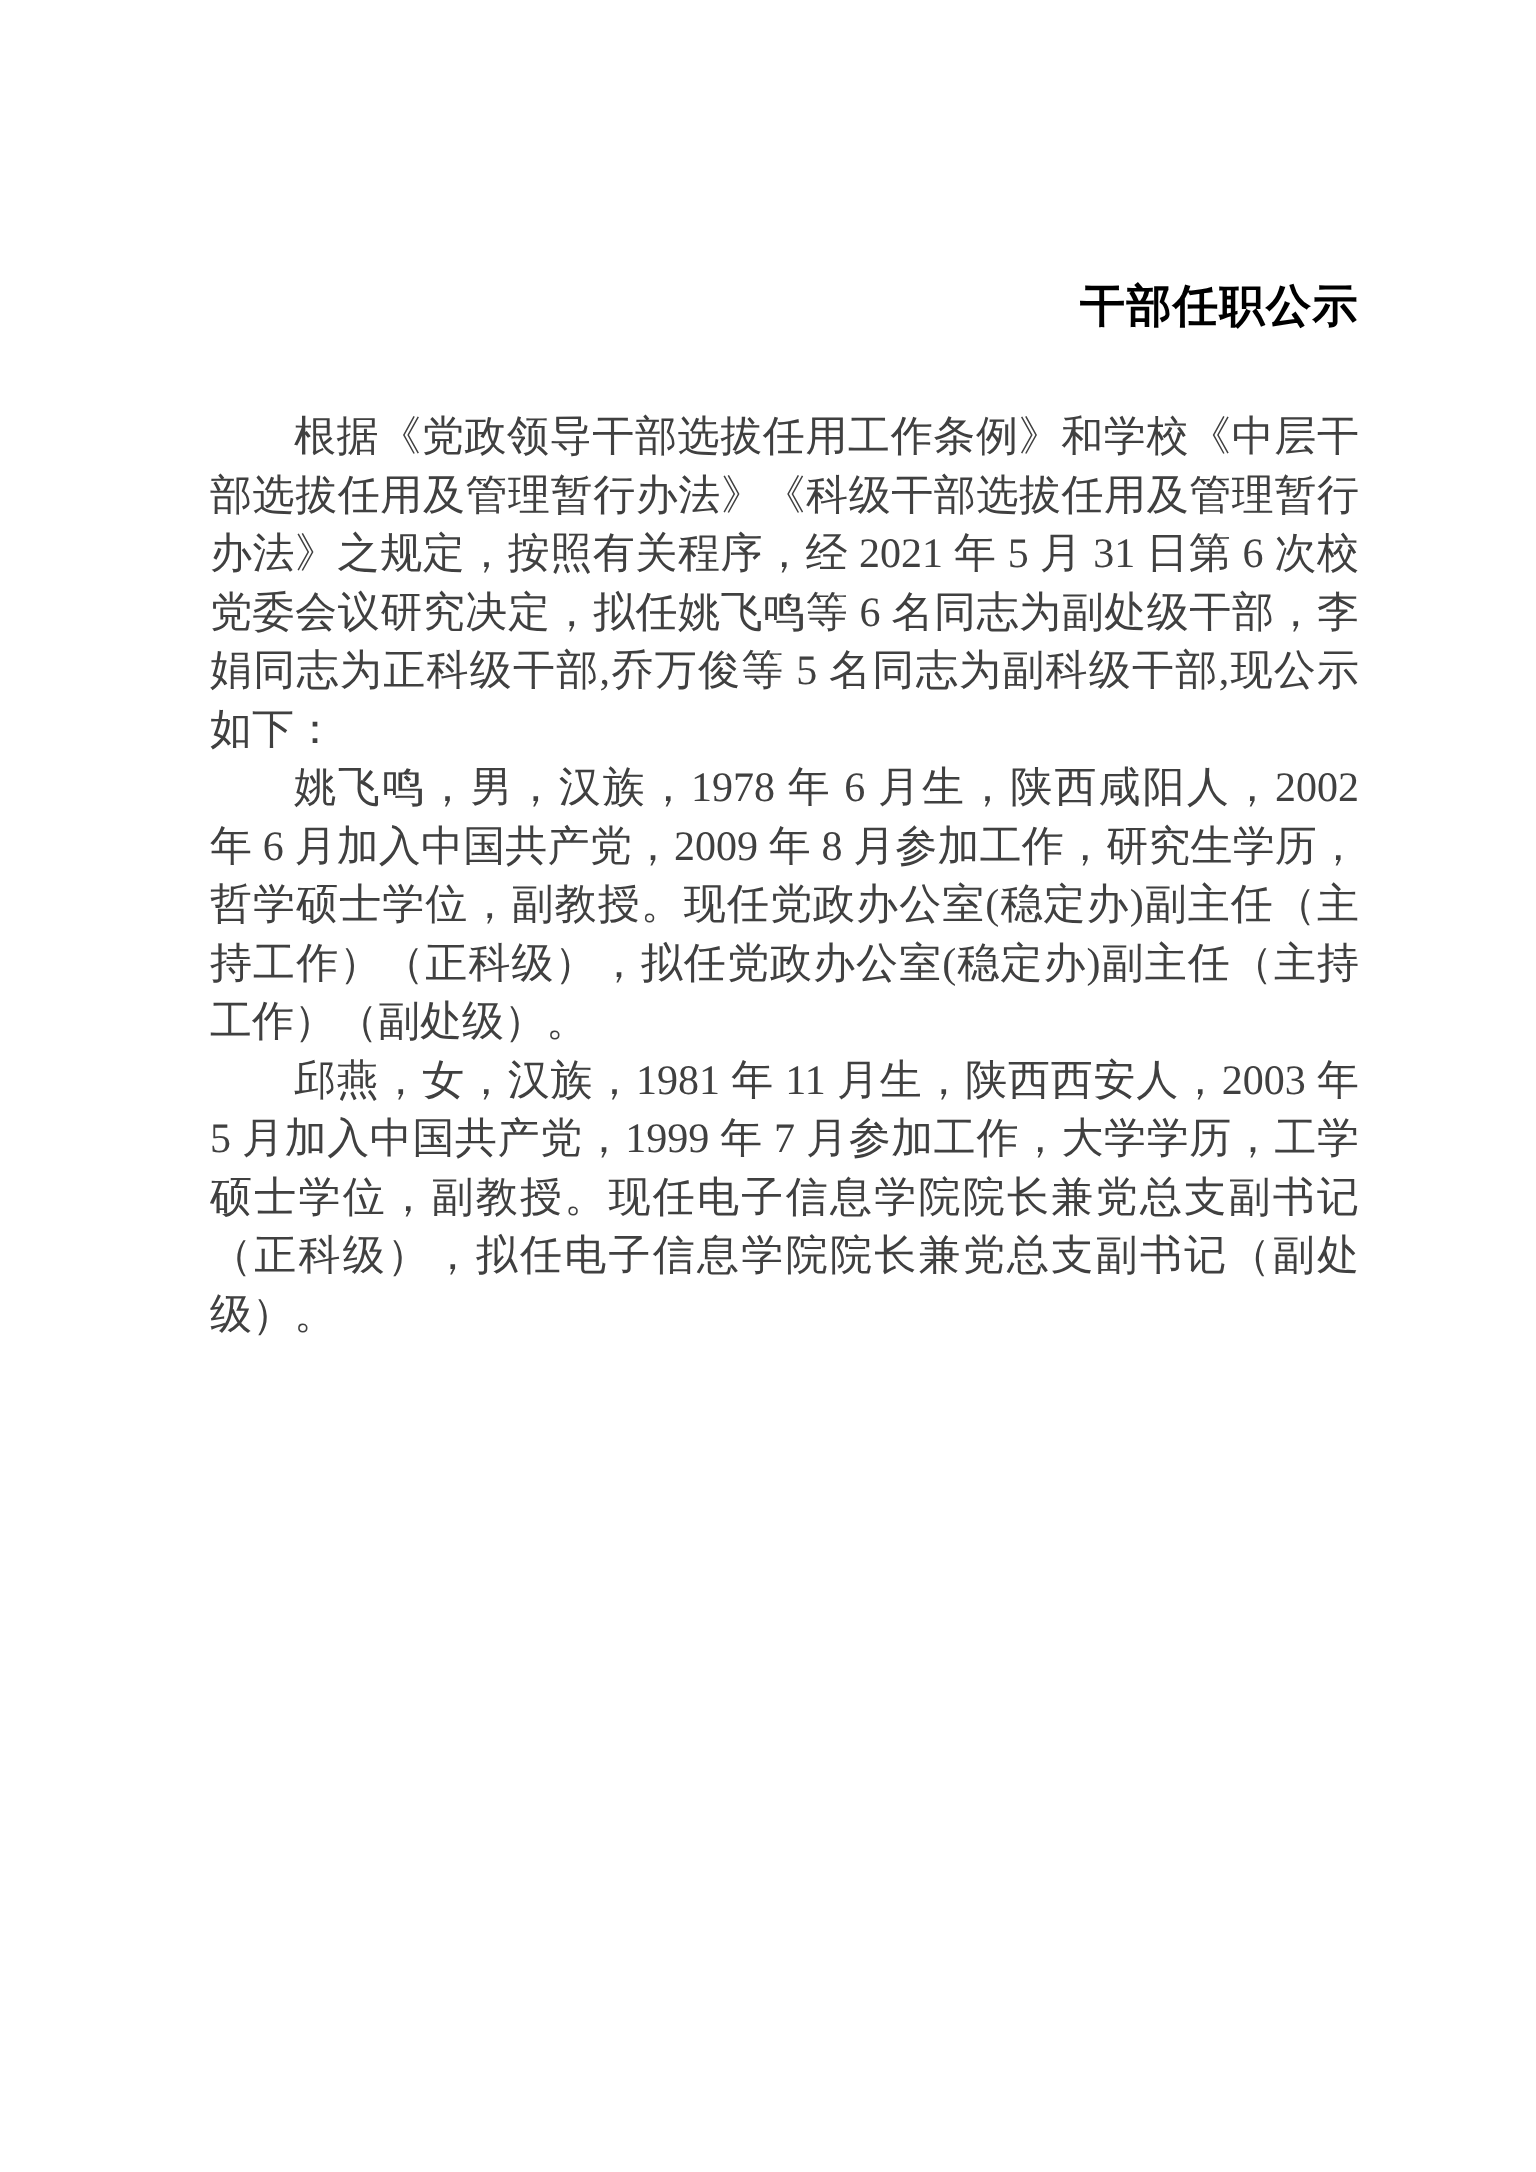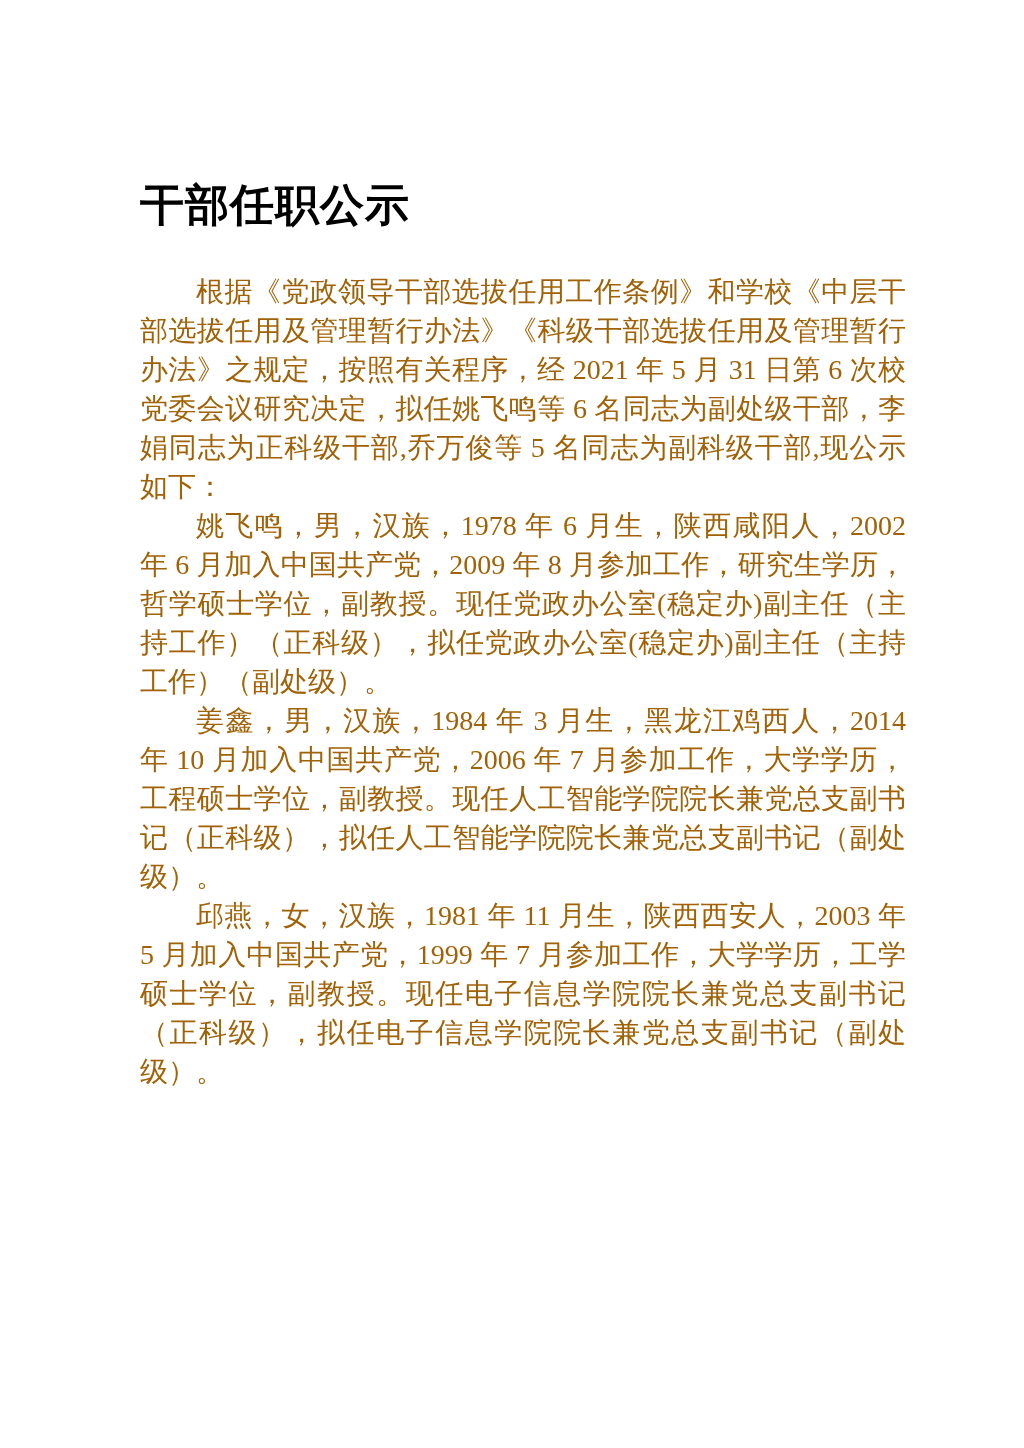--- a/index.html
+++ b/index.html
@@ -13,44 +13,43 @@
     height: 1448px;
     background: #ffffff;
     overflow: hidden;
     box-sizing: border-box;
     padding: 184px 118px 0 140px; 
   }
   .doc-title {
     margin: 0 0 46px 0;
     font-family: "Liberation Sans", "DejaVu Sans", sans-serif;
     font-weight: bold;
-    font-size: 44px;
+    font-size: 30px;
     line-height: 42px;
     color: #000000;
-    text-align: left;
+    text-align: right;
     letter-spacing: 1px;
   }
   .doc-body {
     font-family: "Liberation Serif", "DejaVu Serif", serif;
     font-size: 28px;
     line-height: 39px;
-    color: #a16207;
+    color: #404040;
   }
   .doc-paragraph {
     margin: 0;
     text-align: justify;
     text-justify: inter-ideograph;
     text-indent: 2em;
     word-break: break-all;
   }
 </style>
 </head>
 <body>
 
 <div class="page">
   <h1 class="doc-title">干部任职公示</h1>
   <div class="doc-body">
     <p class="doc-paragraph">根据《党政领导干部选拔任用工作条例》和学校《中层干部选拔任用及管理暂行办法》《科级干部选拔任用及管理暂行办法》之规定，按照有关程序，经 2021 年 5 月 31 日第 6 次校党委会议研究决定，拟任姚飞鸣等 6 名同志为副处级干部，李娟同志为正科级干部,乔万俊等 5 名同志为副科级干部,现公示如下：</p>
     <p class="doc-paragraph">姚飞鸣，男，汉族，1978 年 6 月生，陕西咸阳人，2002 年 6 月加入中国共产党，2009 年 8 月参加工作，研究生学历，哲学硕士学位，副教授。现任党政办公室(稳定办)副主任（主持工作）（正科级），拟任党政办公室(稳定办)副主任（主持工作）（副处级）。</p>
-    <p class="doc-paragraph">姜鑫，男，汉族，1984 年 3 月生，黑龙江鸡西人，2014 年 10 月加入中国共产党，2006 年 7 月参加工作，大学学历，工程硕士学位，副教授。现任人工智能学院院长兼党总支副书记（正科级），拟任人工智能学院院长兼党总支副书记（副处级）。</p>
     <p class="doc-paragraph">邱燕，女，汉族，1981 年 11 月生，陕西西安人，2003 年 5 月加入中国共产党，1999 年 7 月参加工作，大学学历，工学硕士学位，副教授。现任电子信息学院院长兼党总支副书记（正科级），拟任电子信息学院院长兼党总支副书记（副处级）。</p>
   </div>
 </div>
 
 </body></html>

